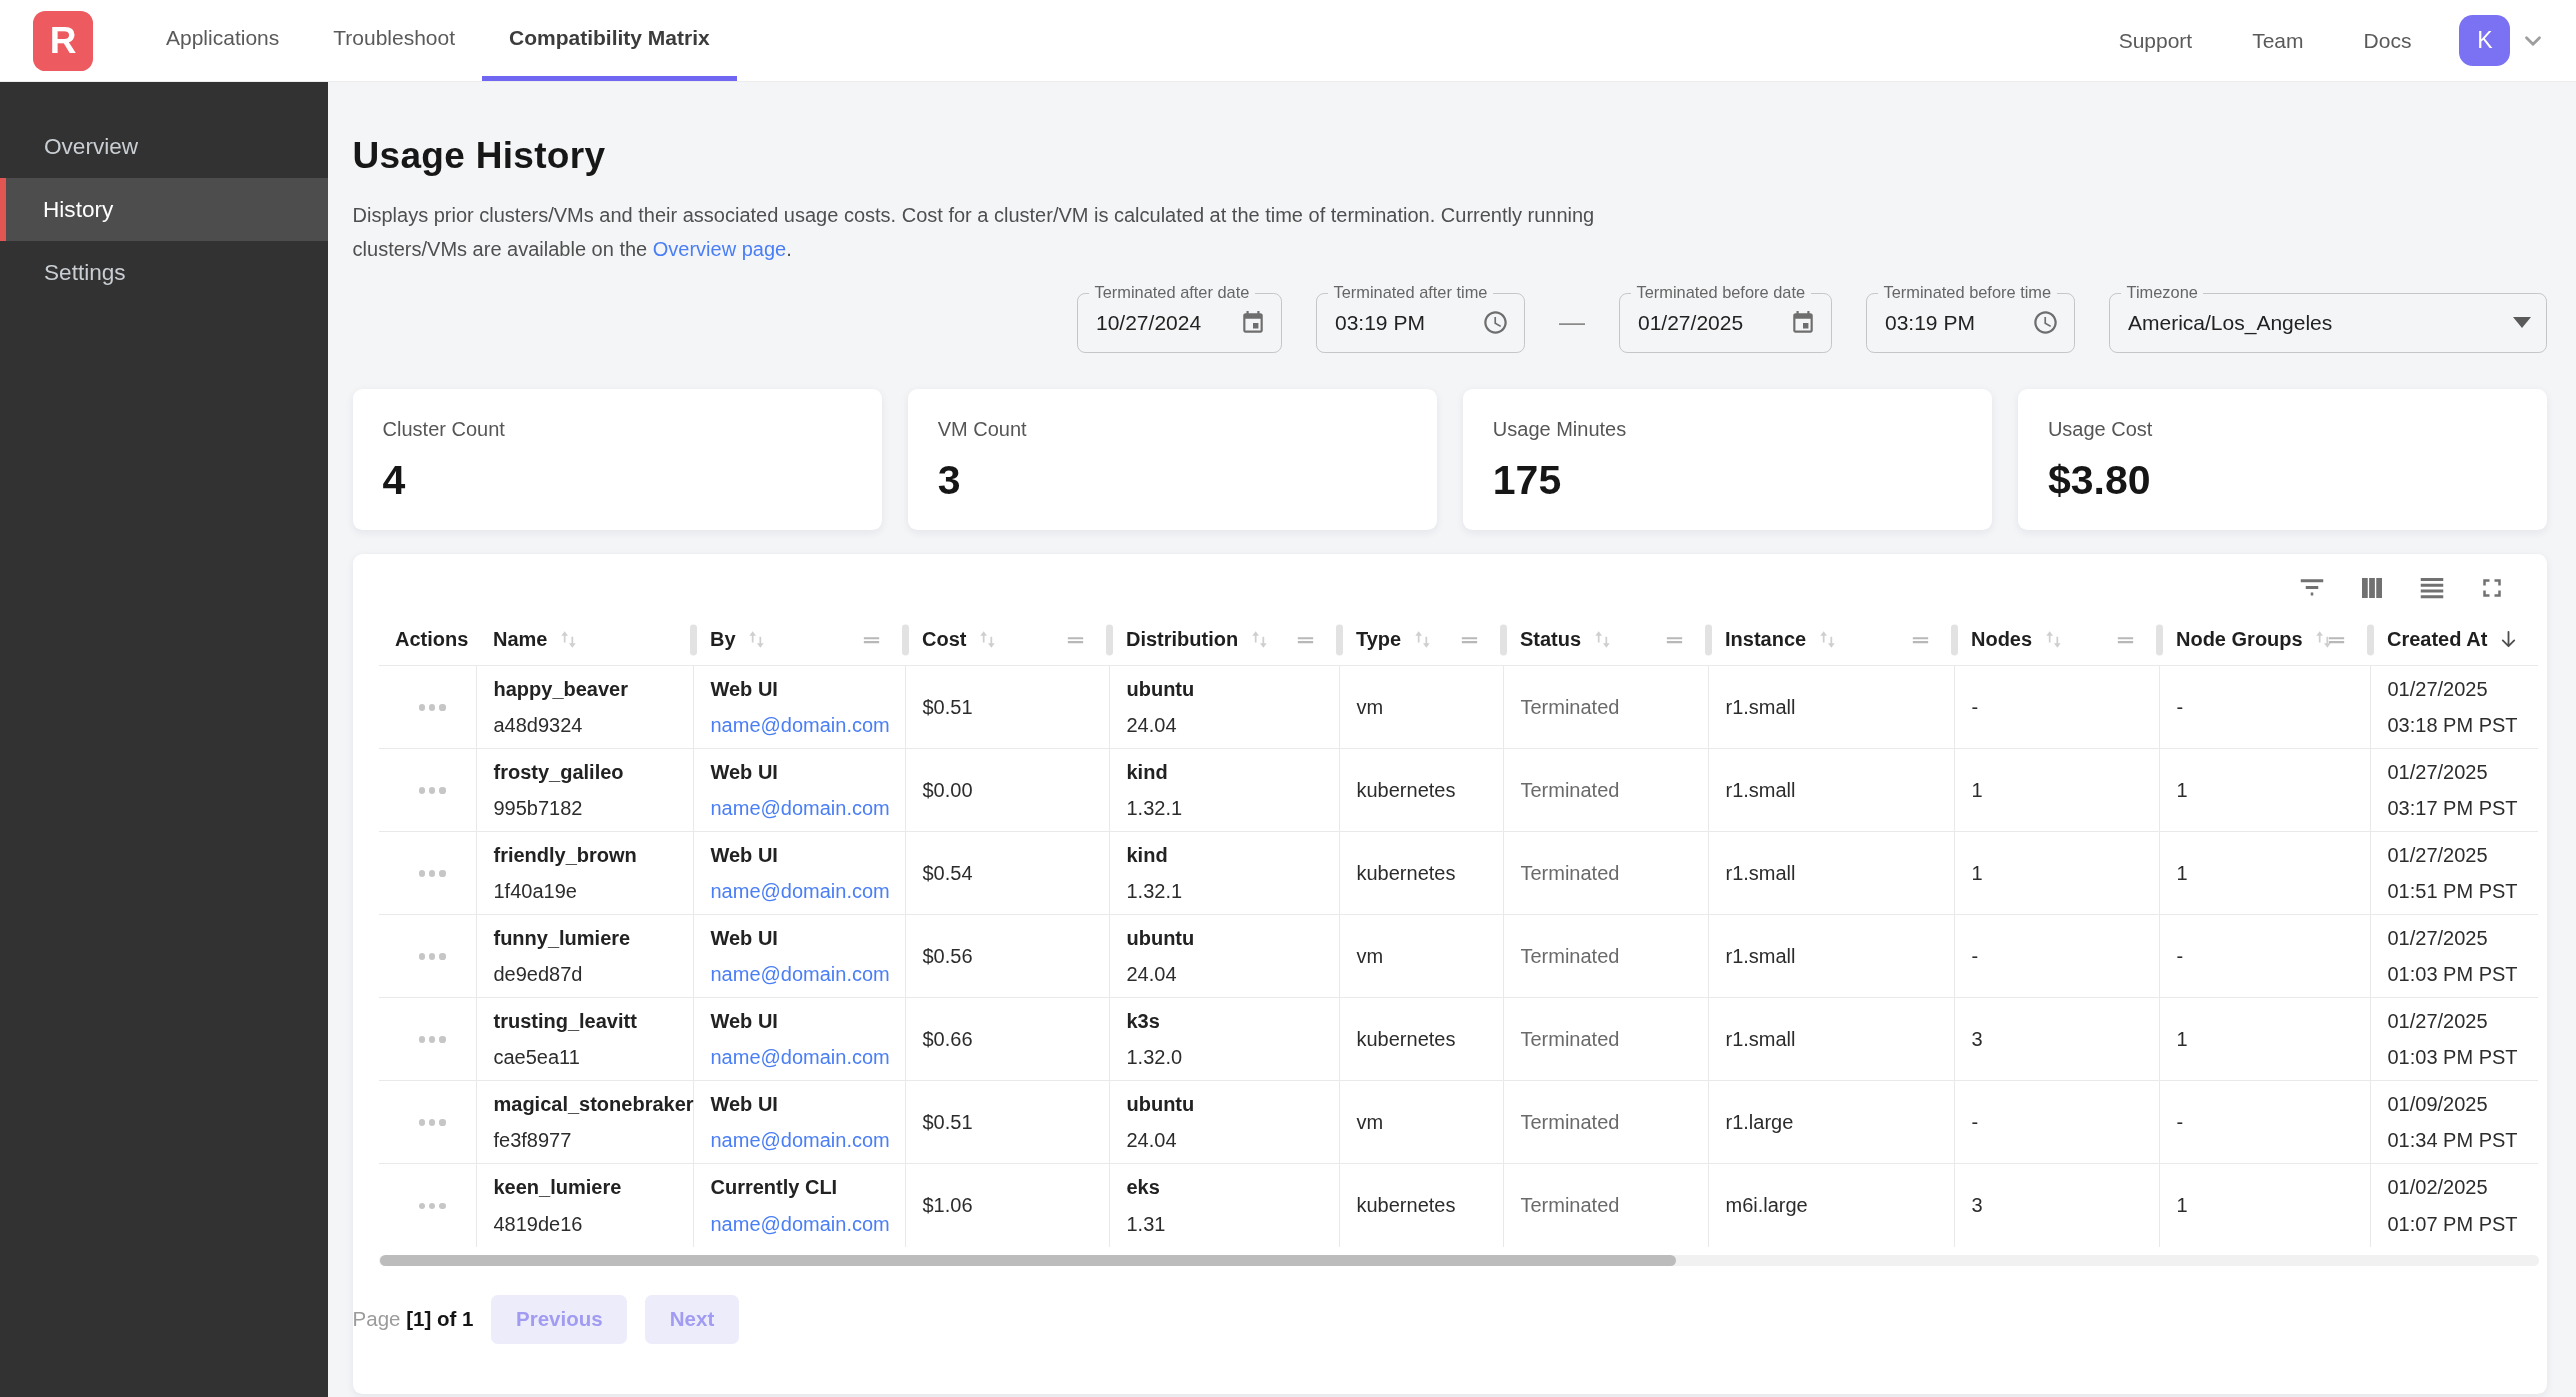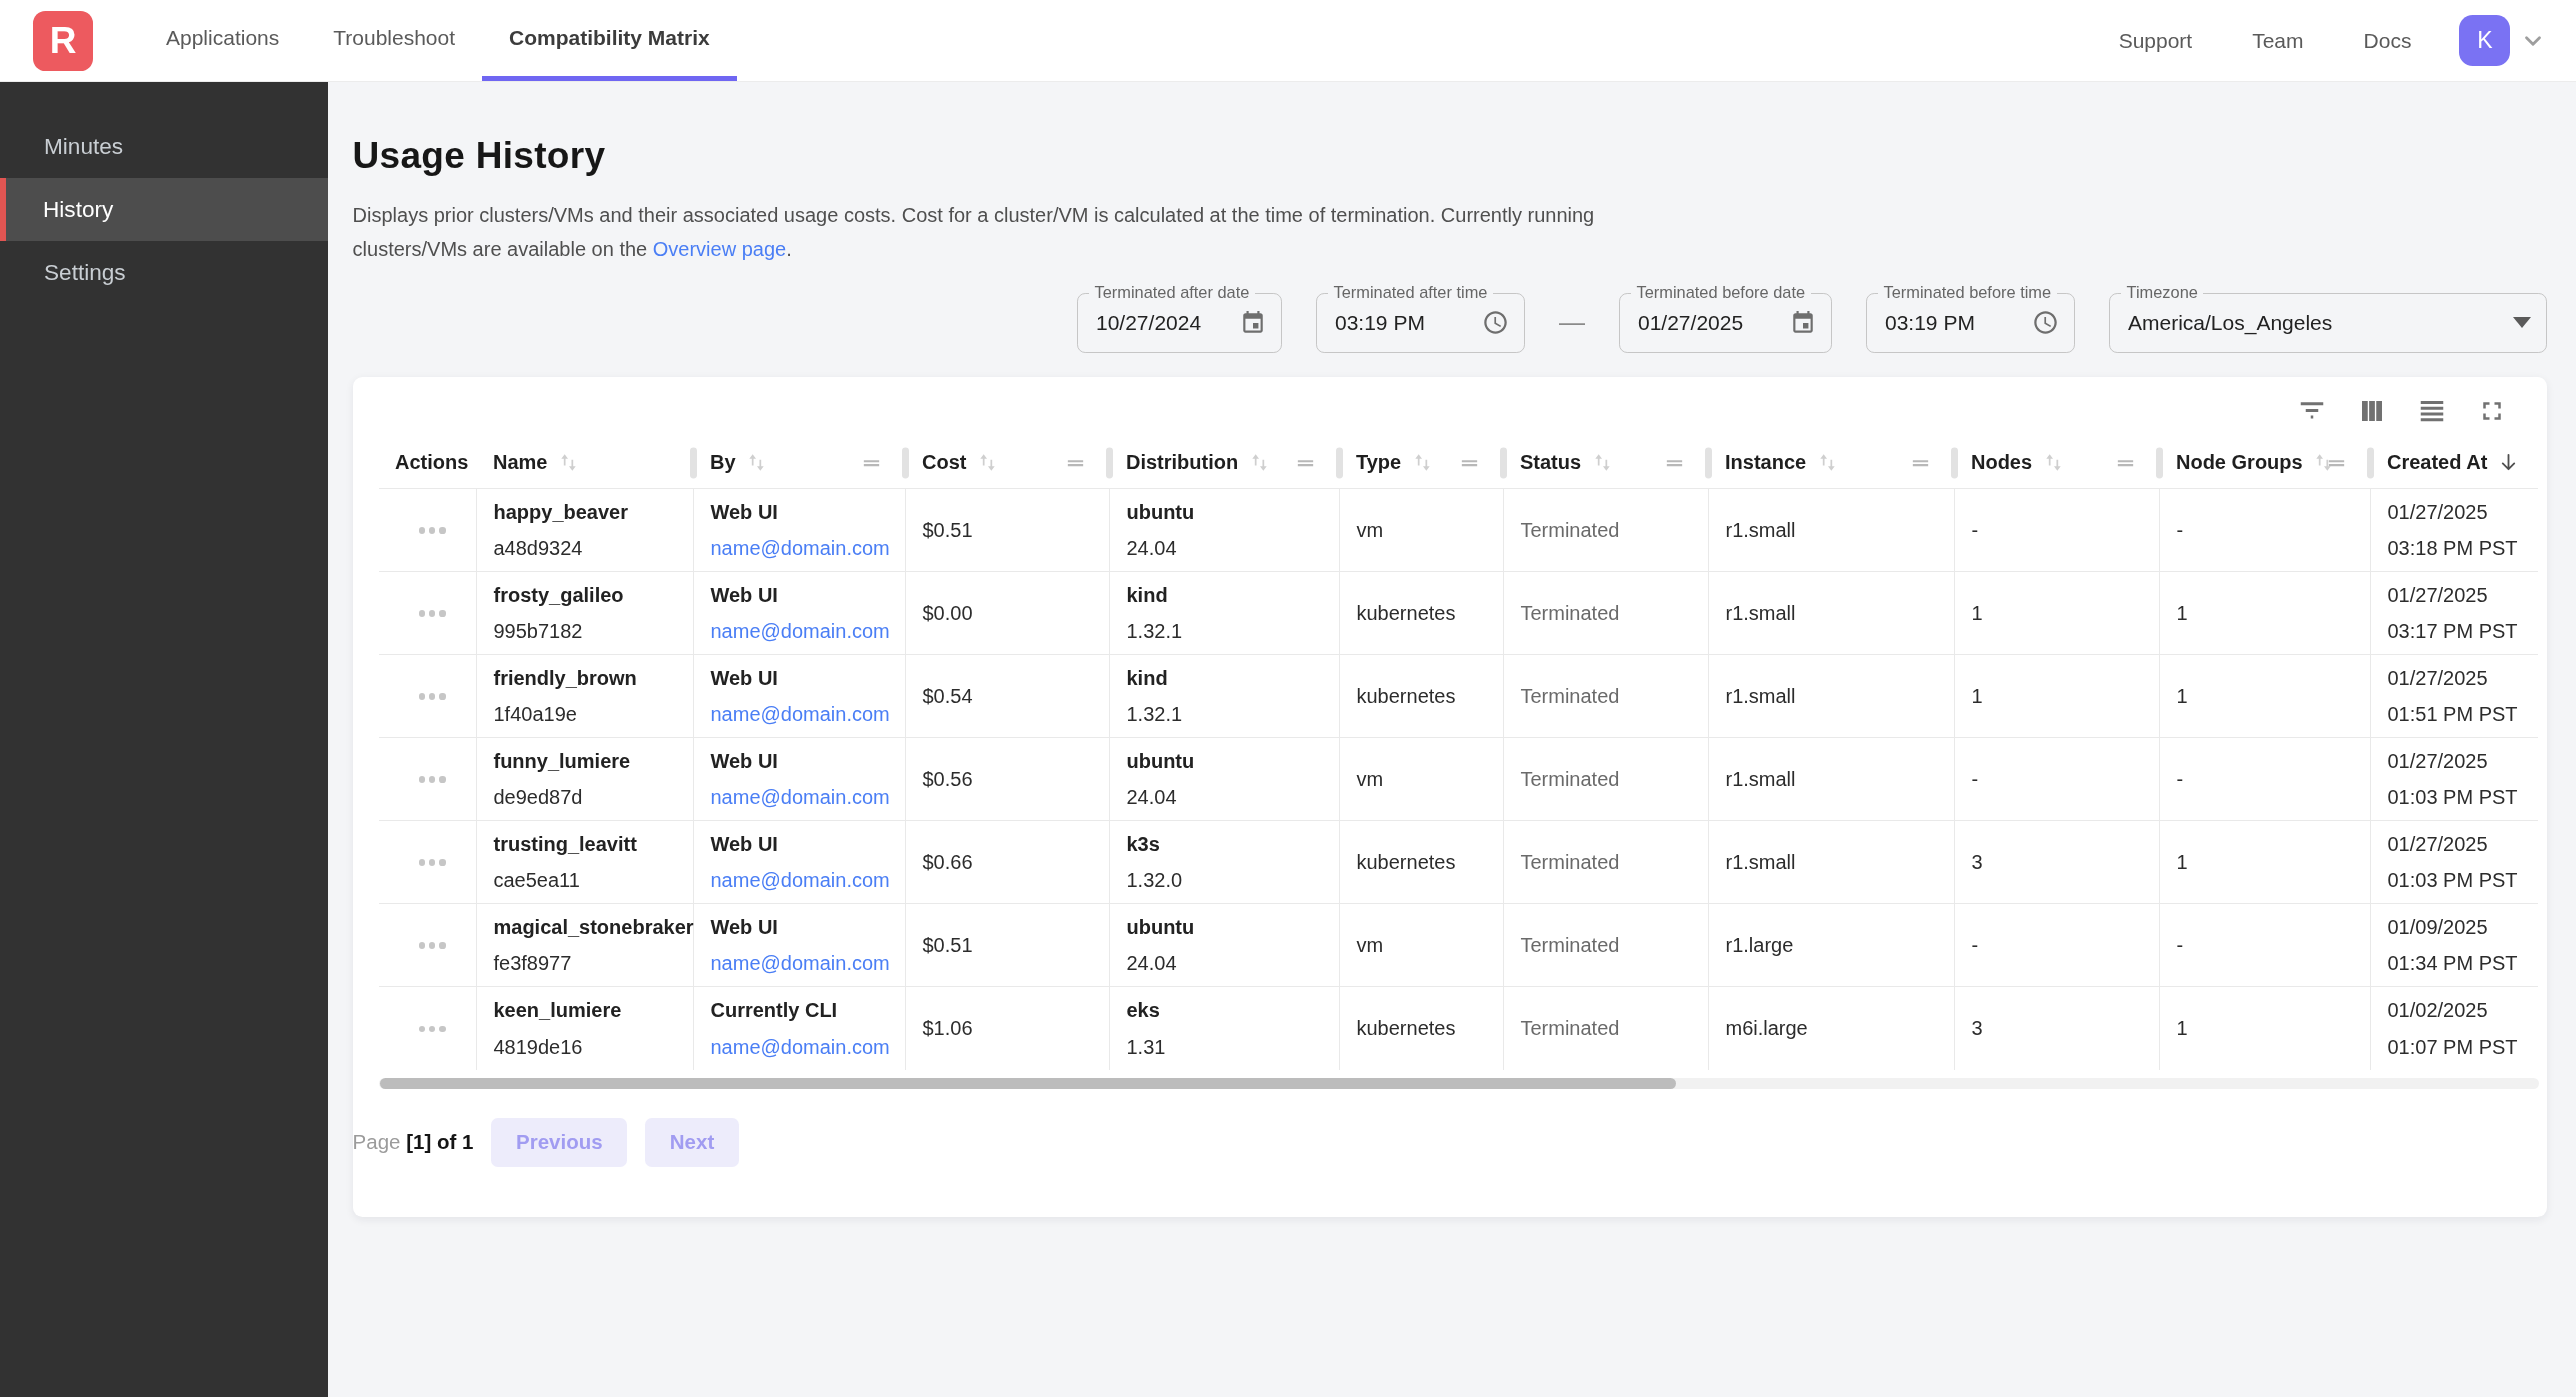--- a/index.html
+++ b/index.html
@@ -93,21 +93,21 @@
       </div>
     <span class="chev">
       <svg width="26" height="26" viewBox="0 0 24 24">
           <path d="M6 9l6 6 6-6" stroke="#9e9e9e" stroke-width="2.6" fill="none" stroke-linecap="round" stroke-linejoin="round"></path>
         </svg>
     </span>
   </div>
 </div>
 
 <div class="sidebar">
-  <div class="side-item">Minutes</div>
+  <div class="side-item">Overview</div>
   <div class="side-item active">History</div>
   <div class="side-item">Settings</div>
 </div>
 
 <div class="main">
 
   <div class="page-title">Usage History</div>
 
   <div class="desc">
     <span>Displays prior clusters/VMs and their associated usage costs. Cost for a cluster/VM is calculated at the time of termination. Currently running</span><br>
@@ -152,20 +152,38 @@
           </svg>
       </span>
     </div>
     <div class="field f-tz">
       <span class="flabel">Timezone</span>
       <span class="tzvalue">America/Los_Angeles</span>
       <span class="caret"></span>
     </div>
   </div>
 
+  <div class="stats">
+    <div class="card">
+      <div class="clabel">Cluster Count</div>
+      <div class="cvalue">4</div>
+    </div>
+    <div class="card">
+      <div class="clabel">VM Count</div>
+      <div class="cvalue">3</div>
+    </div>
+    <div class="card">
+      <div class="clabel">Usage Minutes</div>
+      <div class="cvalue">175</div>
+    </div>
+    <div class="card">
+      <div class="clabel">Usage Cost</div>
+      <div class="cvalue">$3.80</div>
+    </div>
+  </div>
 
   <div class="tcard">
     <div class="toolbar">
       <svg class="tb-icon" viewBox="0 0 24 24">
           <path fill="#717171" d="M3 5h18v2.4H3zm4 5.3h10v2.4H7zm4 5.3h2V18h-2z"></path>
         </svg>
       <svg class="tb-icon" viewBox="0 0 24 24">
           <path fill="#717171" d="M4 4h4.6v16H4zm5.7 0h4.6v16H9.7zM15.4 4H20v16h-4.6z"></path>
         </svg>
       <svg class="tb-icon" viewBox="0 0 24 24">

